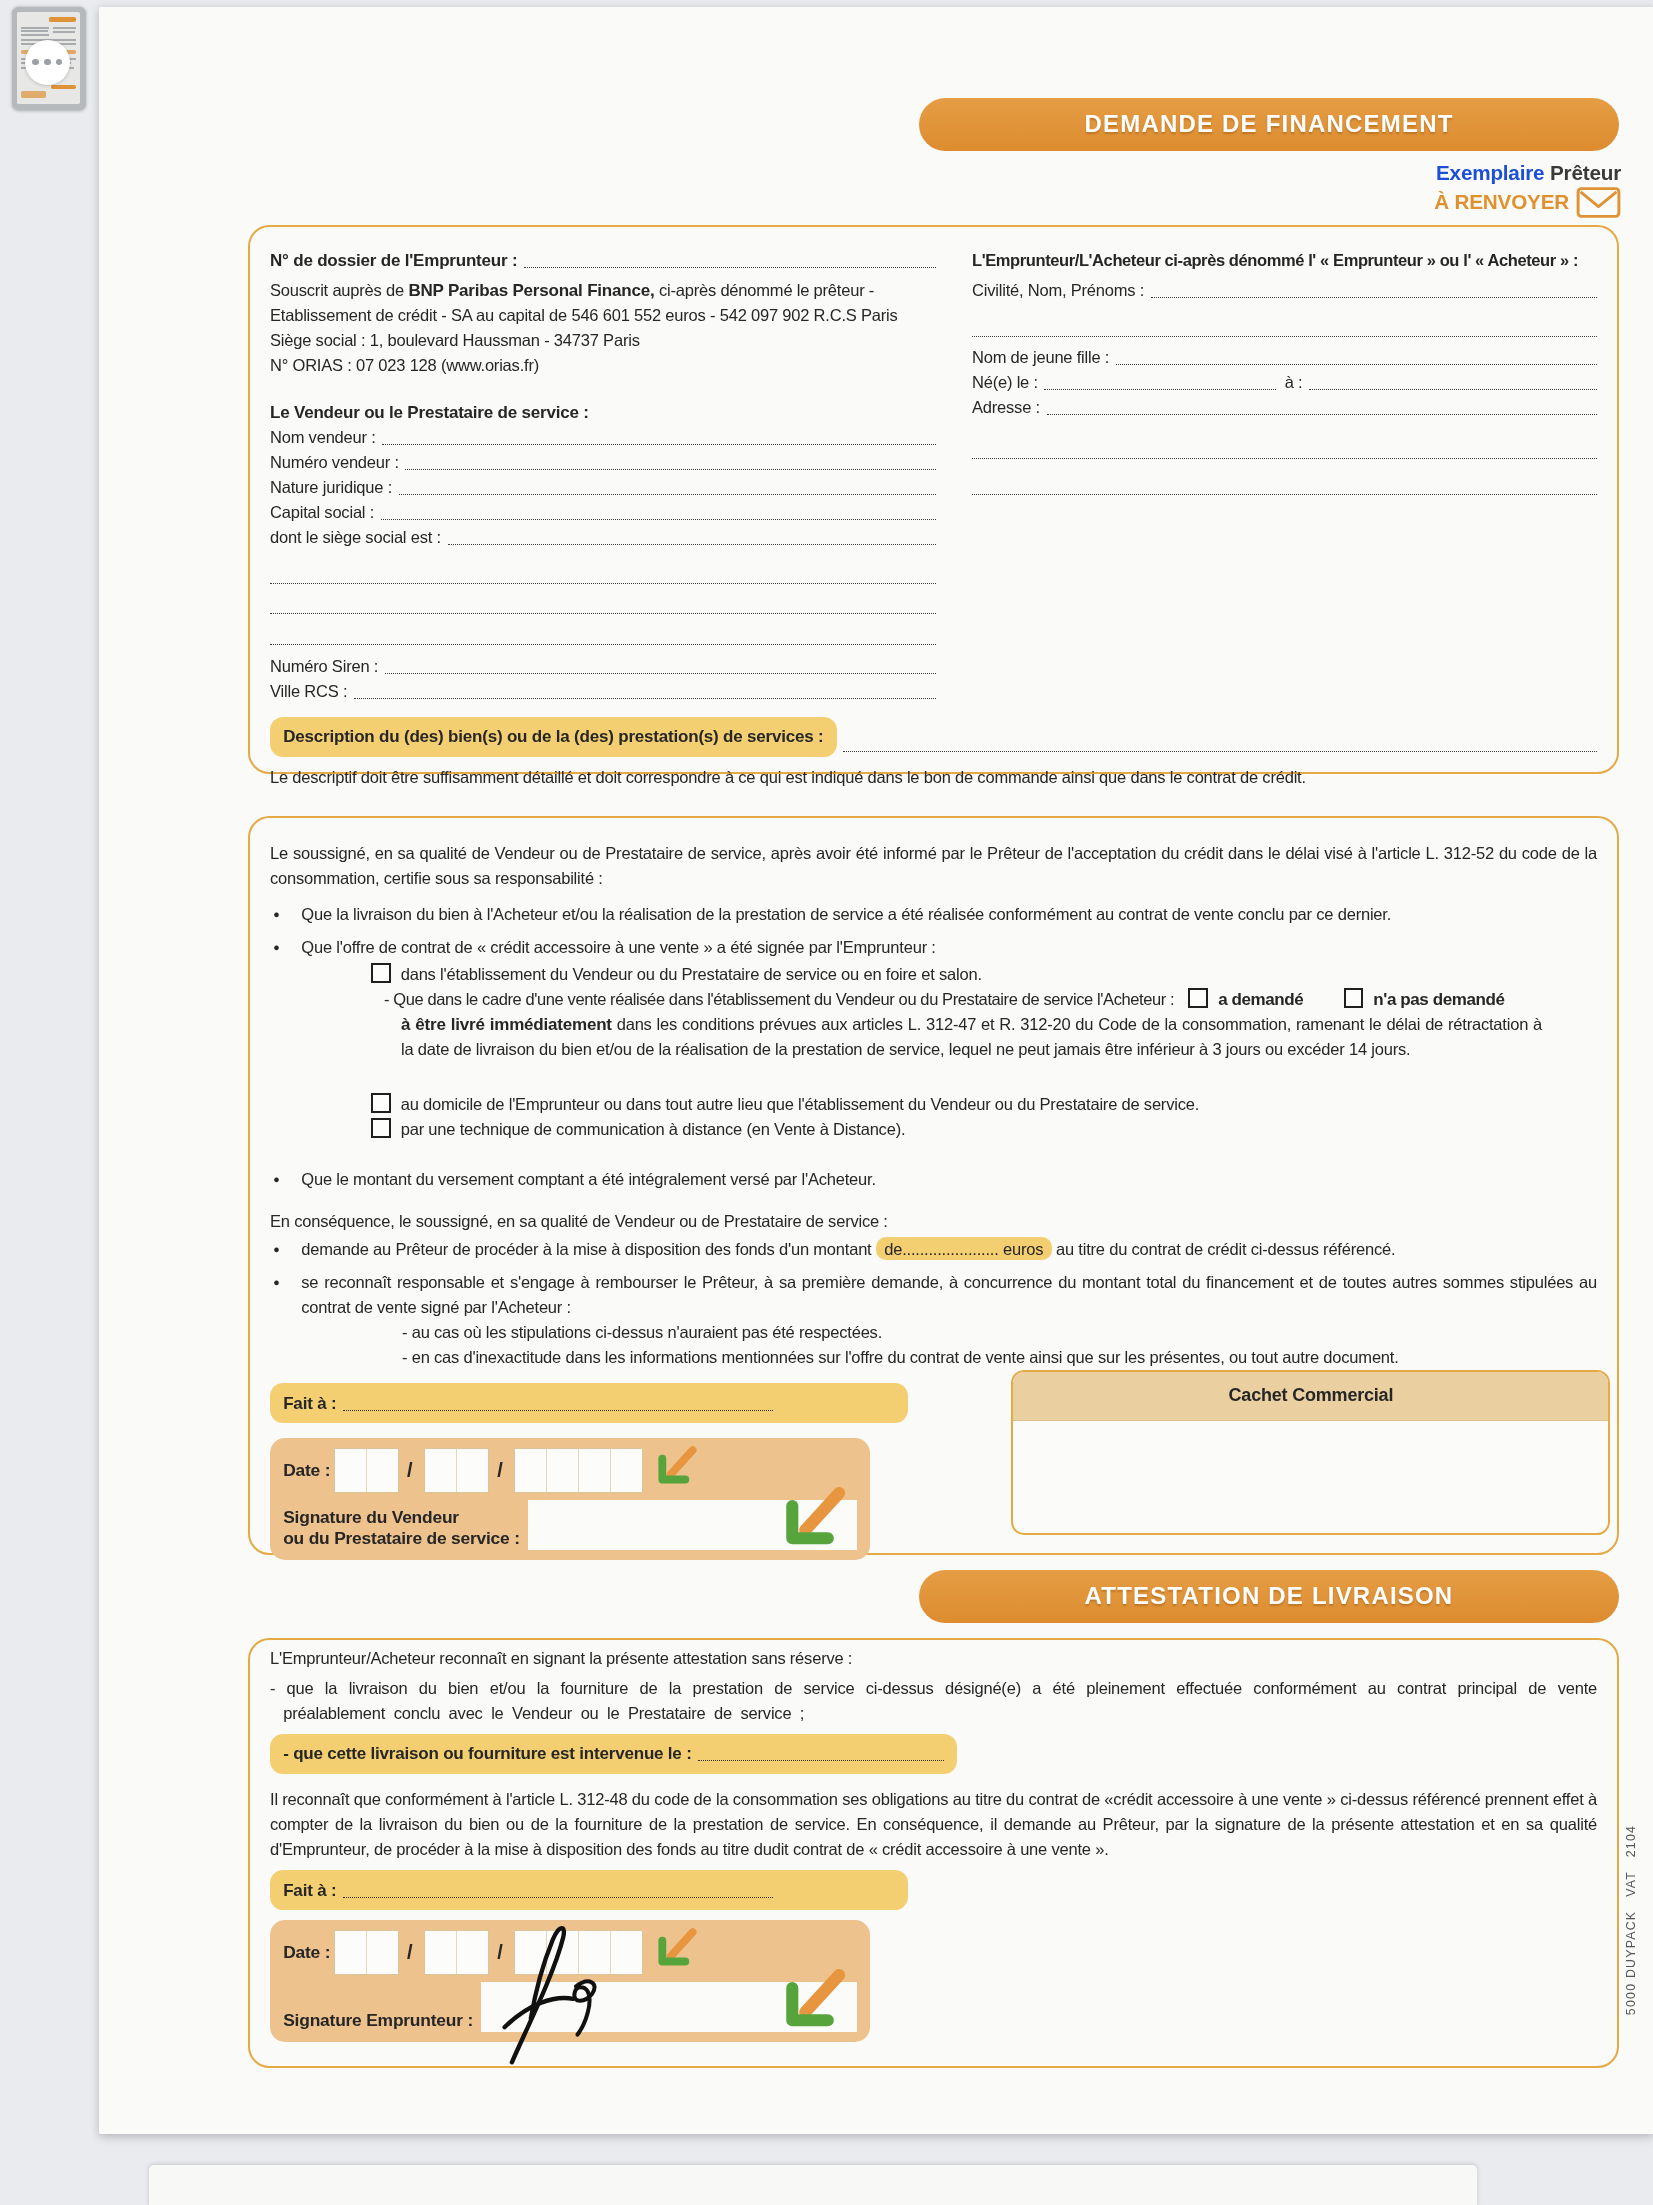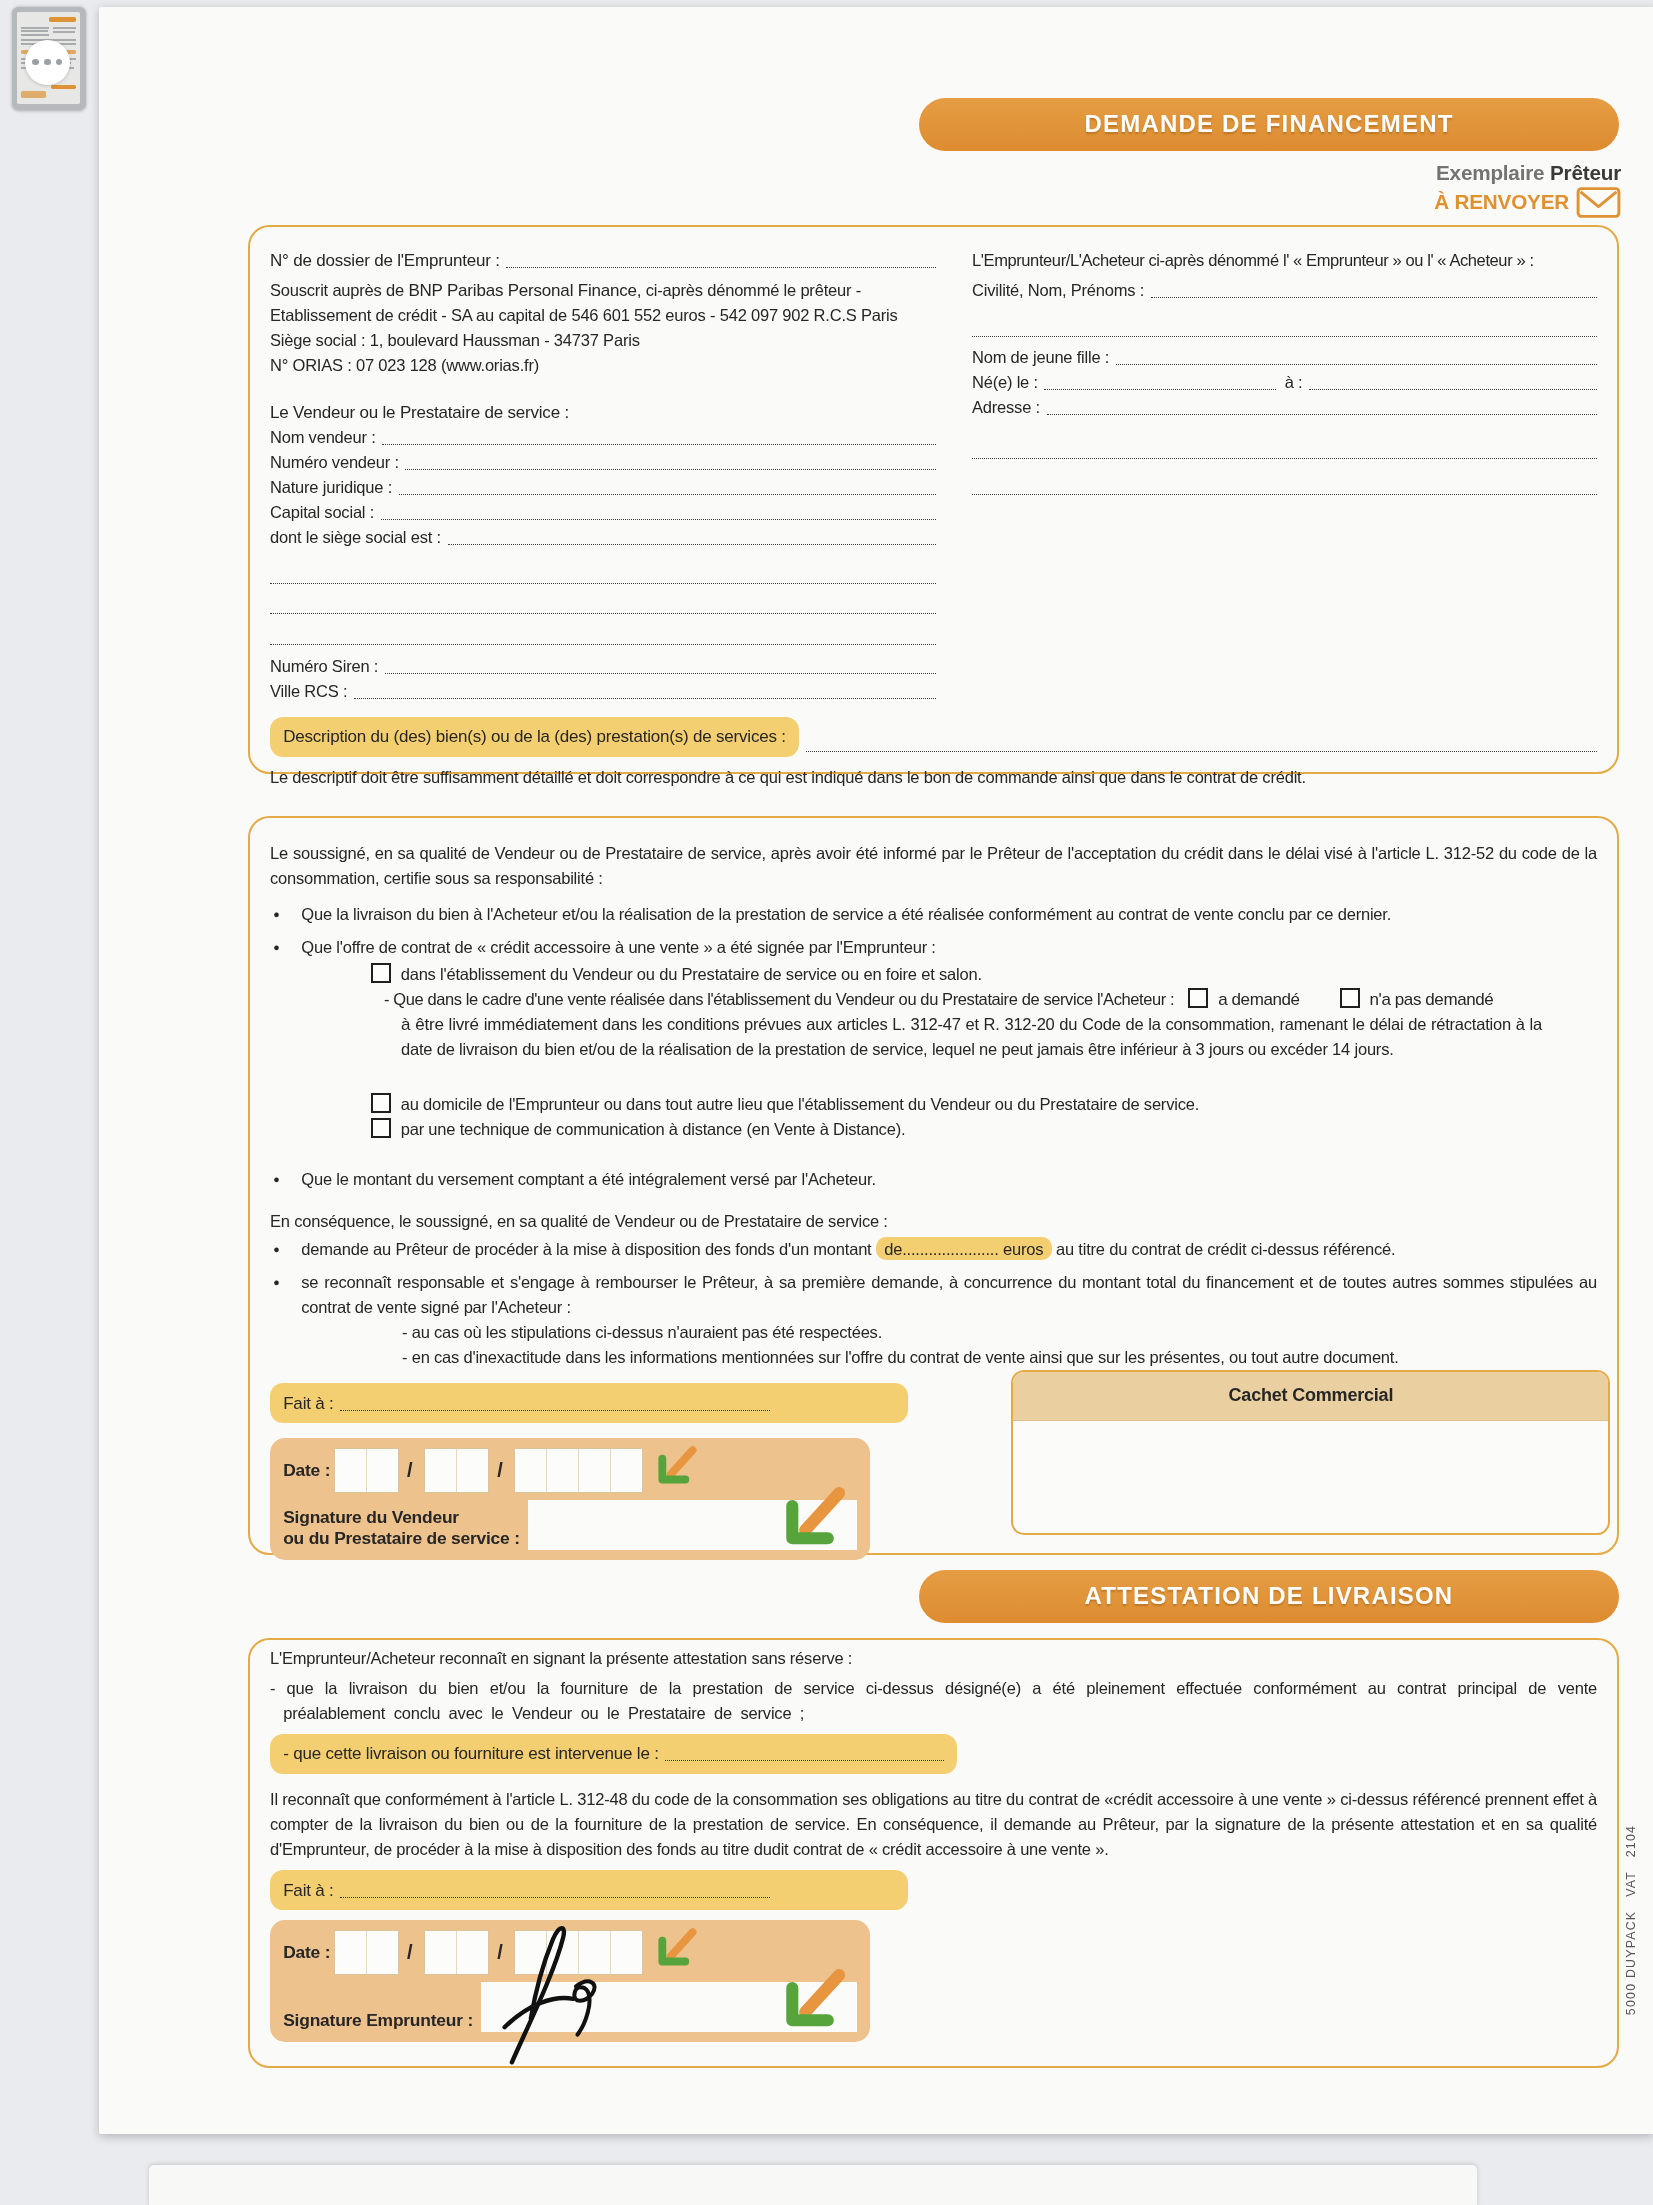--- a/index.html
+++ b/index.html
@@ -7,29 +7,29 @@
   .page{position:absolute;left:99px;top:6.6px;width:1555px;height:2127px;
     background:#fafaf8;box-shadow:0 2.5px 10px rgba(0,0,0,.22);border-radius:1.7px;
     letter-spacing:-0.2px;}
   
   .banner{position:absolute;left:820px;width:700px;height:53px;
     background:linear-gradient(#e59d44,#dd8c2f);border-radius:28px;color:#fff;
     font-weight:bold;font-size:24px;letter-spacing:1.2px;display:flex;
     align-items:center;justify-content:center;text-shadow:0 1.7px 1.7px rgba(130,70,10,.35);}
   #banner1{top:91px}#banner2{top:1563px}
   .meta{position:absolute;right:33px;top:154px;text-align:right;font-weight:bold;font-size:20.7px;}
-  .meta .or{color:#737373}.meta .dk{color:#3a3a3a}
+  .meta .or{color:#1d4ed8}.meta .dk{color:#3a3a3a}
   .meta .m2{display:flex;align-items:center;justify-content:flex-end;gap:7px;margin-top:2px;color:#e0912f}
   
   .obox{position:absolute;left:149px;width:1371px;border:2.5px solid #e3aa45;
     border-radius:21.5px;box-sizing:border-box;font-size:16.5px;line-height:25px;}
   #box1{top:218px;height:549px;padding:21.5px 20px;}
   #box2{top:809px;height:739px;padding:23px 20px 15px;position:absolute;}
   #box3{top:1631px;height:430px;padding:6px 20px;}
-  .blb{font-weight:normal;font-size:17px;}
+  .blb{font-weight:bold;font-size:17px;}
   .fl{display:flex;}
   .fl .lbl{white-space:nowrap;}
   .dots{flex:1 1 auto;border-bottom:1.8px dotted #3c3c3c;margin:0 0 5px 6.6px;min-width:21.5px;}
   .dline{border-bottom:1.8px dotted #3c3c3c;height:21.5px;}
   .cols{display:flex;gap:36px;}
   .colL{width:666px;}.colR{flex:1;min-width:0;}
   .nw{white-space:nowrap;letter-spacing:-0.4px;}
   .jt{text-align:justify;}
   .pill{background:#f4cf72;border-radius:13.2px;padding:7.4px 13.2px;display:flex;align-items:flex-end;}
   .pill .dots{border-bottom-color:#2d2d2d;}

